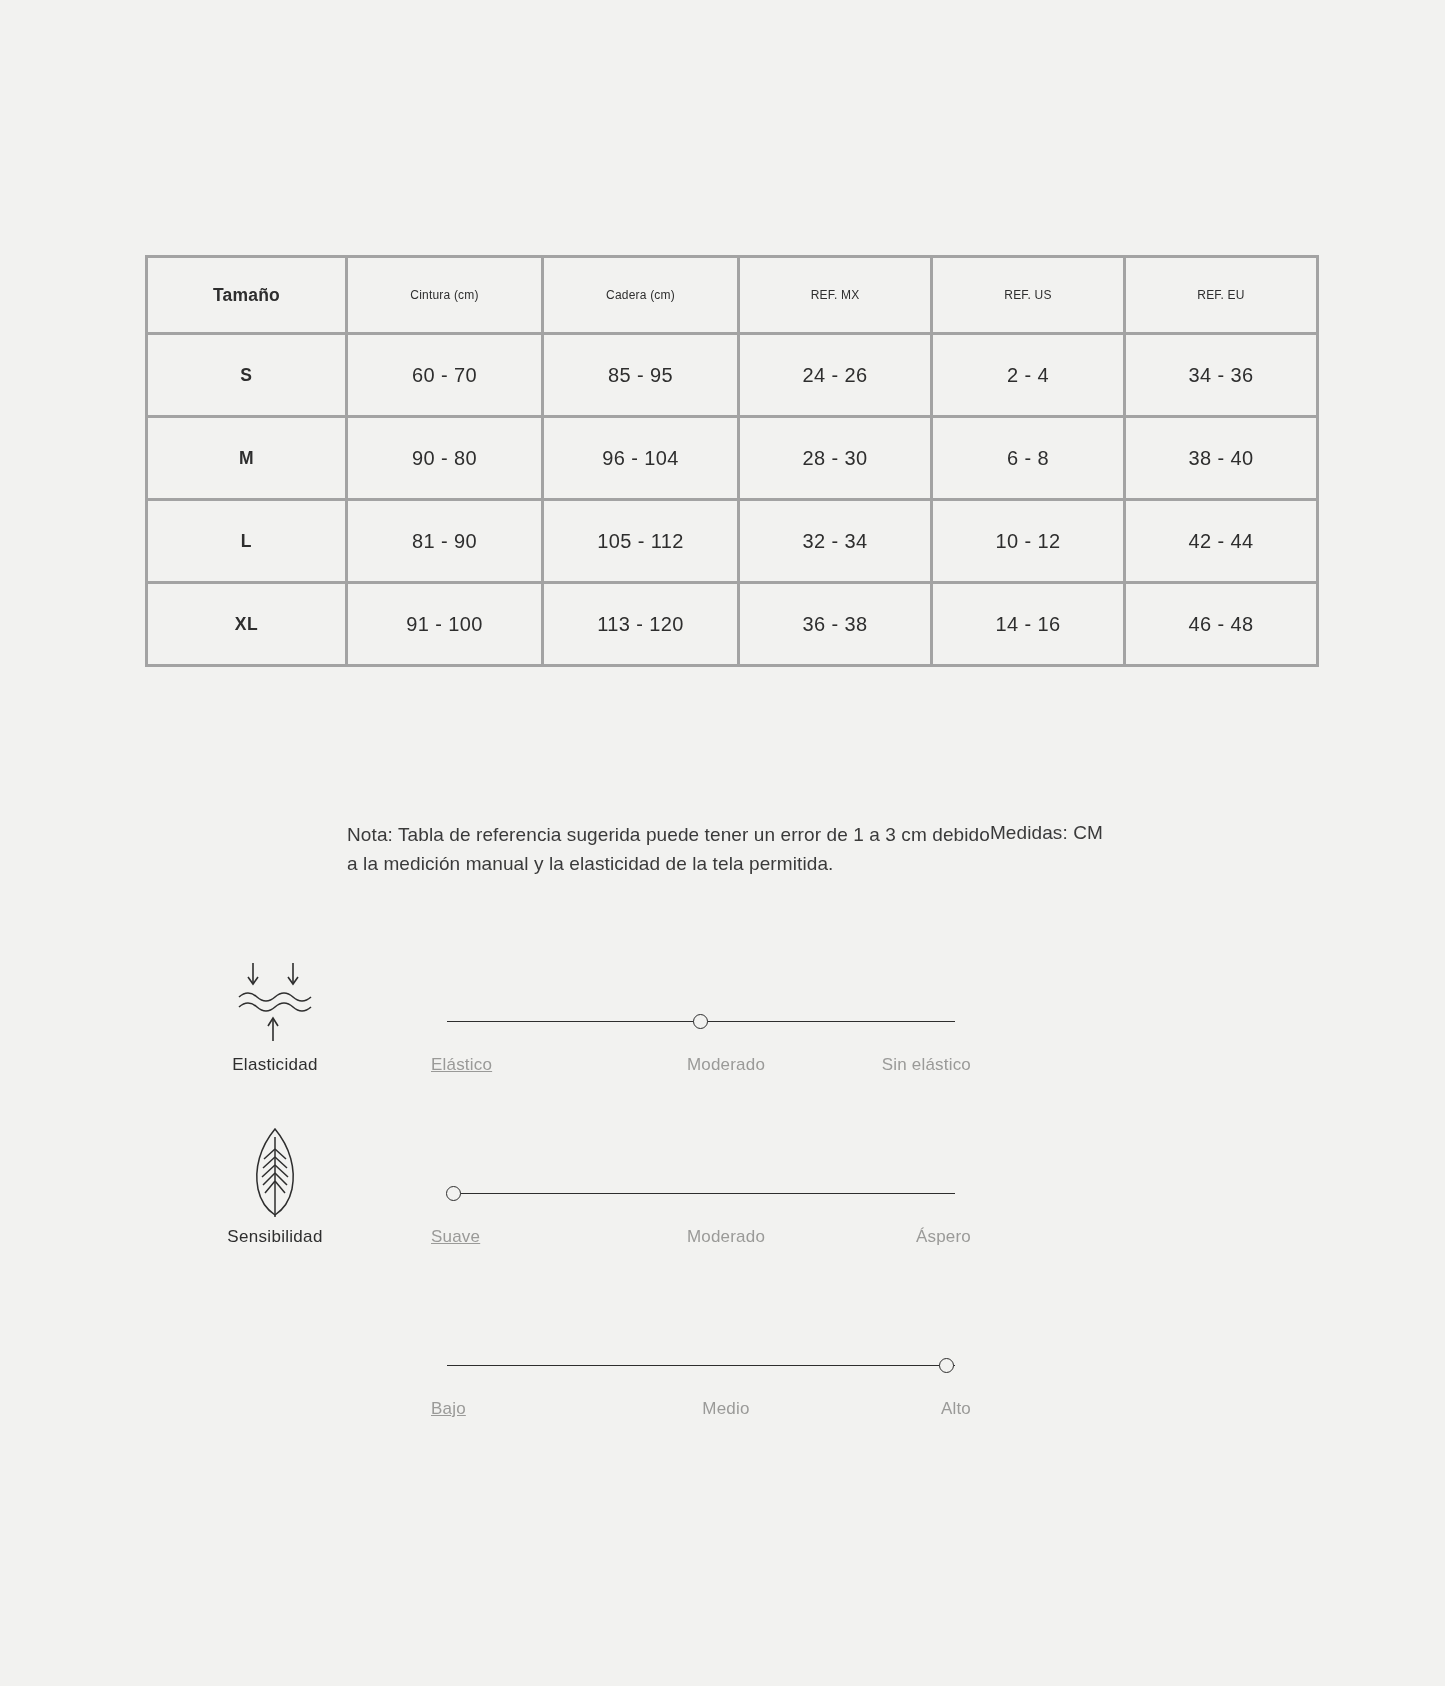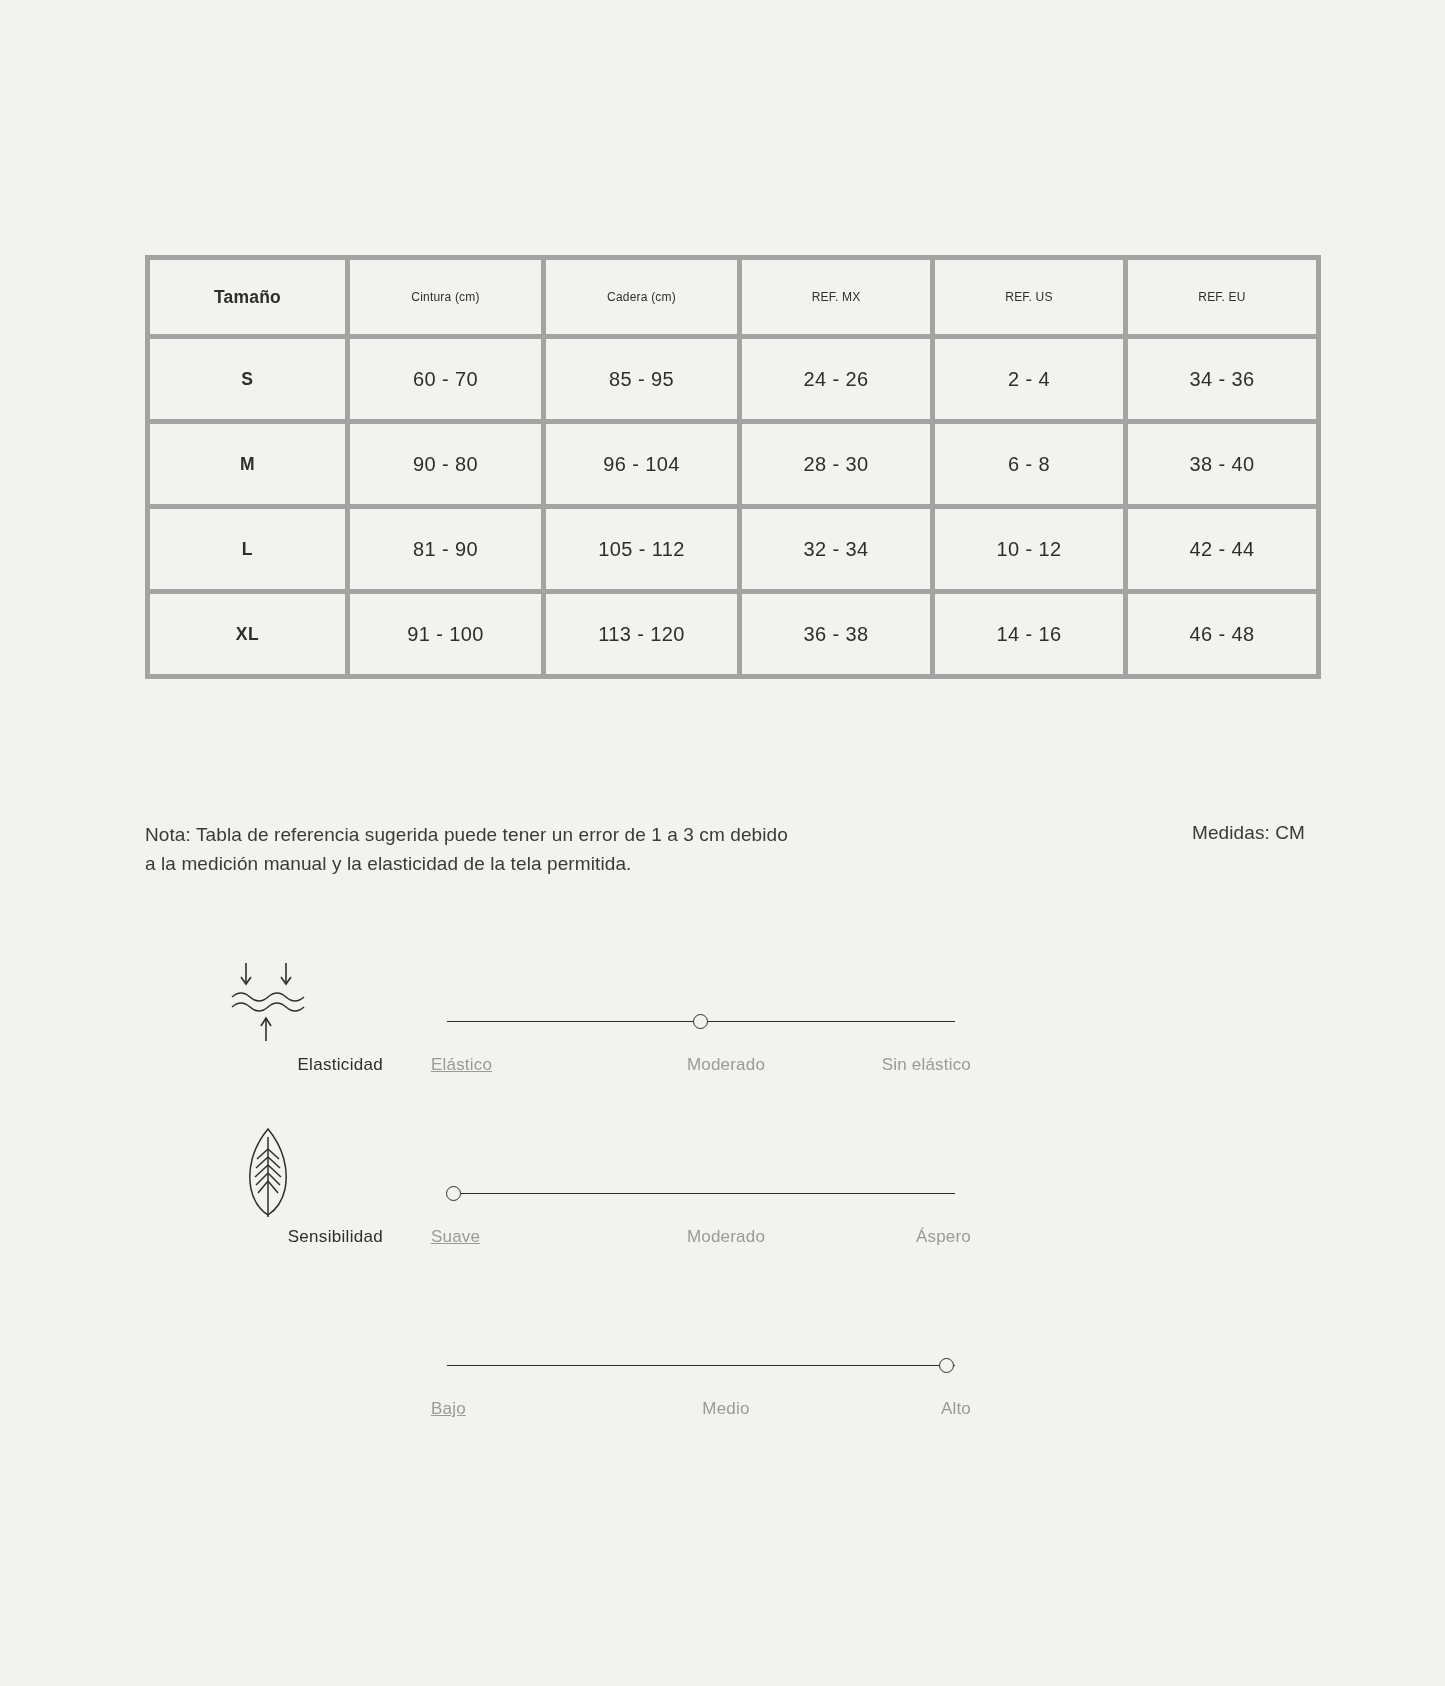--- a/index.html
+++ b/index.html
@@ -23,21 +23,21 @@
     top: 255px;
     width: 1025px;
   }
   table.size-table {
     border-collapse: collapse;
     width: 100%;
     table-layout: fixed;
   }
   table.size-table th,
   table.size-table td {
-    border: 5px solid #a3a3a3;
+    border: 3px solid #a3a3a3;
     text-align: center;
     vertical-align: middle;
     font-weight: normal;
     color: #2e2e2e;
   }
   table.size-table thead th {
     height: 72px;
     font-size: 12px;
     letter-spacing: 0.2px;
   }
@@ -62,21 +62,21 @@
   col.c-us { width: 193px; }
   col.c-eu { width: 193px; }
 
   
   .note-row {
     position: absolute;
     left: 145px;
     top: 820px;
     width: 1160px;
     display: flex;
-    justify-content: space-between;
+    justify-content: center;
     align-items: flex-start;
   }
   .note-text {
     font-size: 19px;
     line-height: 1.55;
     color: #3a3a3a;
     max-width: 760px;
     letter-spacing: 0.1px;
   }
   .note-text .line2 { display: block; }
@@ -94,24 +94,24 @@
     left: 145px;
     top: 955px;
     width: 1160px;
   }
   .scale-block {
     position: relative;
     height: 172px;
   }
   .scale-icon-col {
     position: absolute;
-    left: 8px;
+    left: 15px;
     top: 0;
     width: 230px;
-    text-align: right;
+    text-align: center;
   }
   .scale-icon {
     height: 92px;
     display: flex;
     align-items: center;
     justify-content: center;
   }
   .scale-icon-label {
     font-size: 17px;
     color: #2e2e2e;

